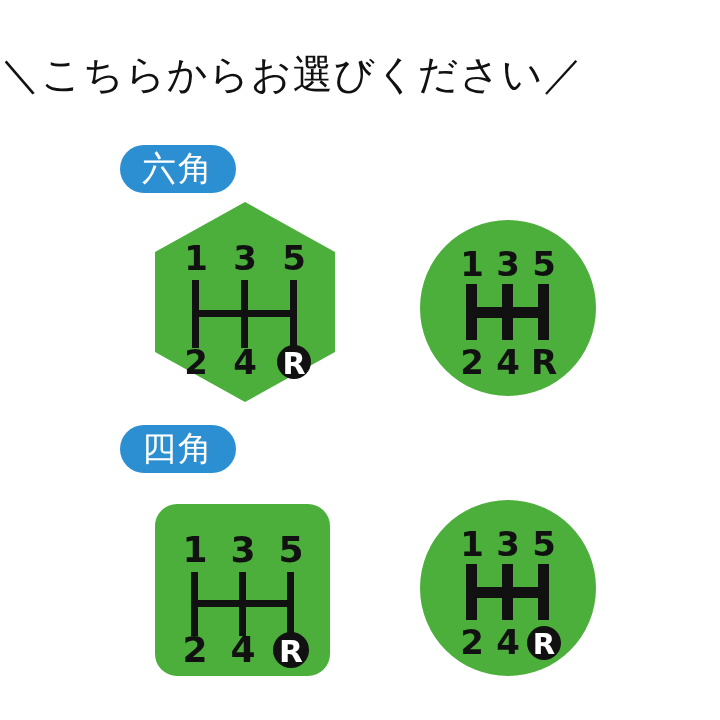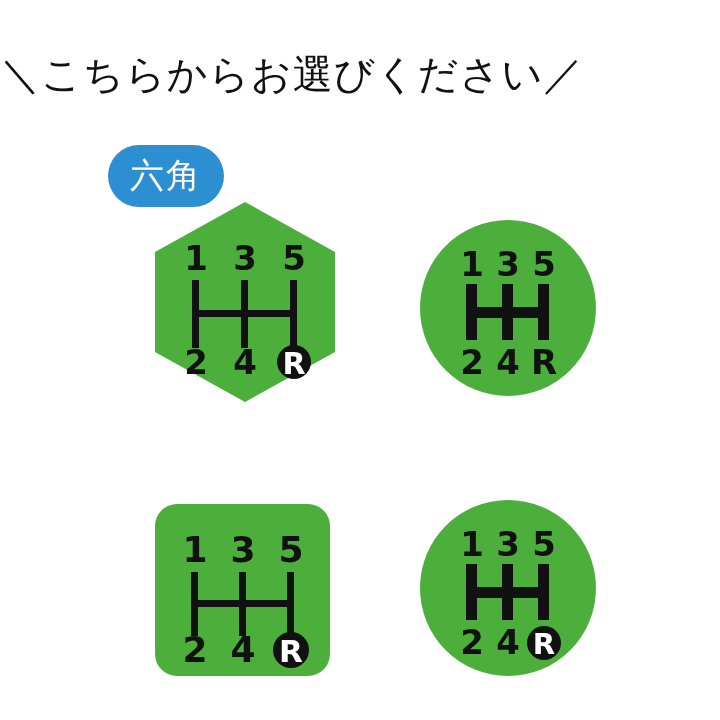--- a/index.html
+++ b/index.html
@@ -44,24 +44,24 @@
     height: 280px;
   }
   .opt-hex    { left: 60px;  top: 140px; }
   .opt-round1 { left: 370px; top: 140px; }
   .opt-square { left: 60px;  top: 420px; }
   .opt-round2 { left: 370px; top: 420px; }
 
   
   .pill {
     position: absolute;
-    left: 48px;
+    left: 60px;
     top: 5px;
     min-width: 116px;
-    height: 62px;
+    height: 48px;
     border-radius: 31px;
     background: #2b8fd1;
     color: #ffffff;
     display: flex;
     align-items: center;
     justify-content: center;
     font-size: 34px;
     font-weight: 500;
     letter-spacing: 2px;
     padding: 0 14px;
@@ -132,20 +132,21 @@
           <rect x="48" y="89" width="83" height="11" fill="#111111"></rect>
           <text x="54" y="156" font-family="DejaVu Sans, sans-serif" font-size="34" font-weight="bold" fill="#111111" text-anchor="middle">2</text>
           <text x="90" y="156" font-family="DejaVu Sans, sans-serif" font-size="34" font-weight="bold" fill="#111111" text-anchor="middle">4</text>
           <text x="126" y="156" font-family="DejaVu Sans, sans-serif" font-size="34" font-weight="bold" fill="#111111" text-anchor="middle">R</text>
         </g>
       </svg>
     </div>
   </div>
 
   <div class="option opt-square">
+    <div class="pill" style="background: rgb(43, 143, 209);">四角</div>
 
     <div class="shape-wrap sq">
       <svg class="shape-svg" viewBox="0 0 175 172">
         <rect x="0" y="0" width="175" height="172" rx="22" ry="22" fill="#4caf3c"></rect>
         <g>
           <text x="40" y="58" font-family="DejaVu Sans, sans-serif" font-size="36" font-weight="bold" fill="#111111" text-anchor="middle">1</text>
           <text x="88" y="58" font-family="DejaVu Sans, sans-serif" font-size="36" font-weight="bold" fill="#111111" text-anchor="middle">3</text>
           <text x="136" y="58" font-family="DejaVu Sans, sans-serif" font-size="36" font-weight="bold" fill="#111111" text-anchor="middle">5</text>
           <rect x="36" y="68" width="7" height="64" fill="#111111"></rect>
           <rect x="84" y="68" width="7" height="64" fill="#111111"></rect>

